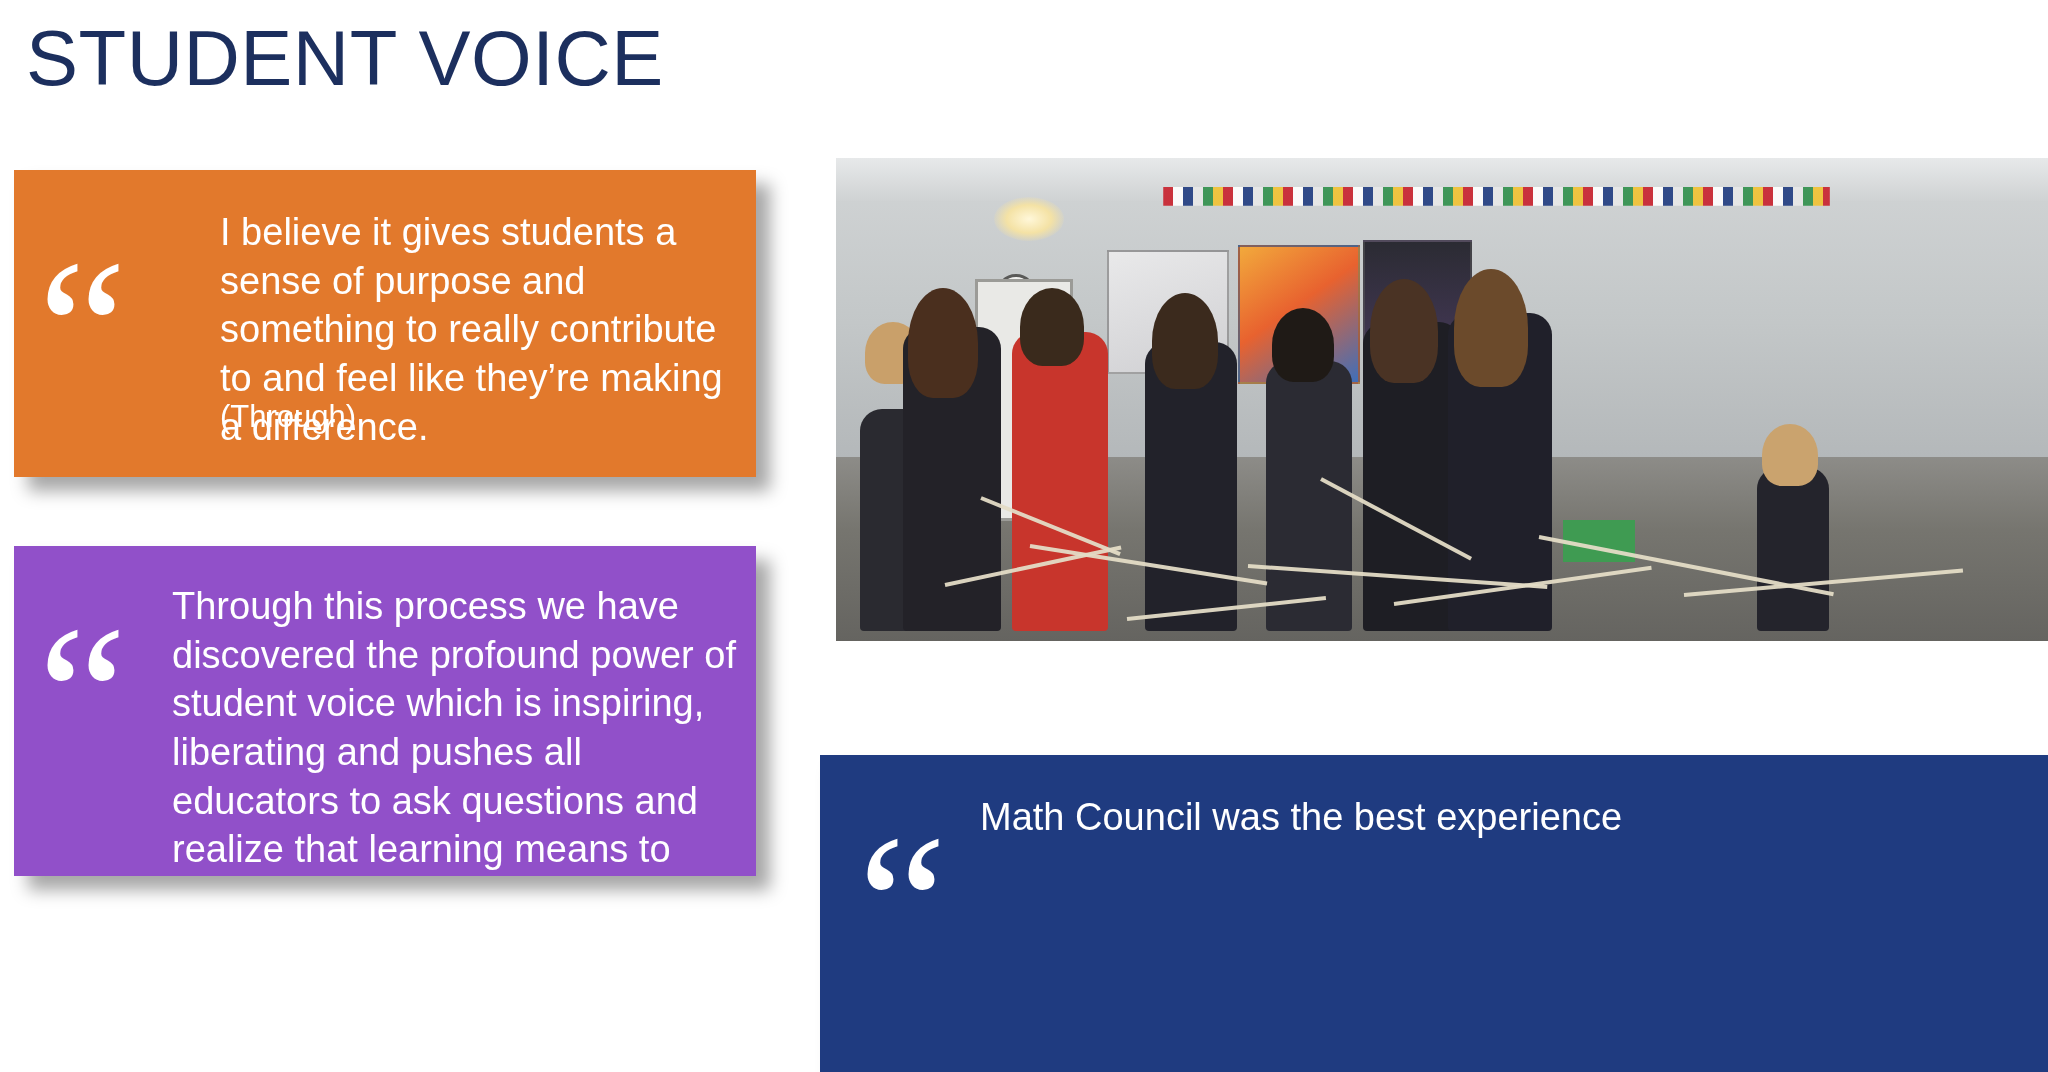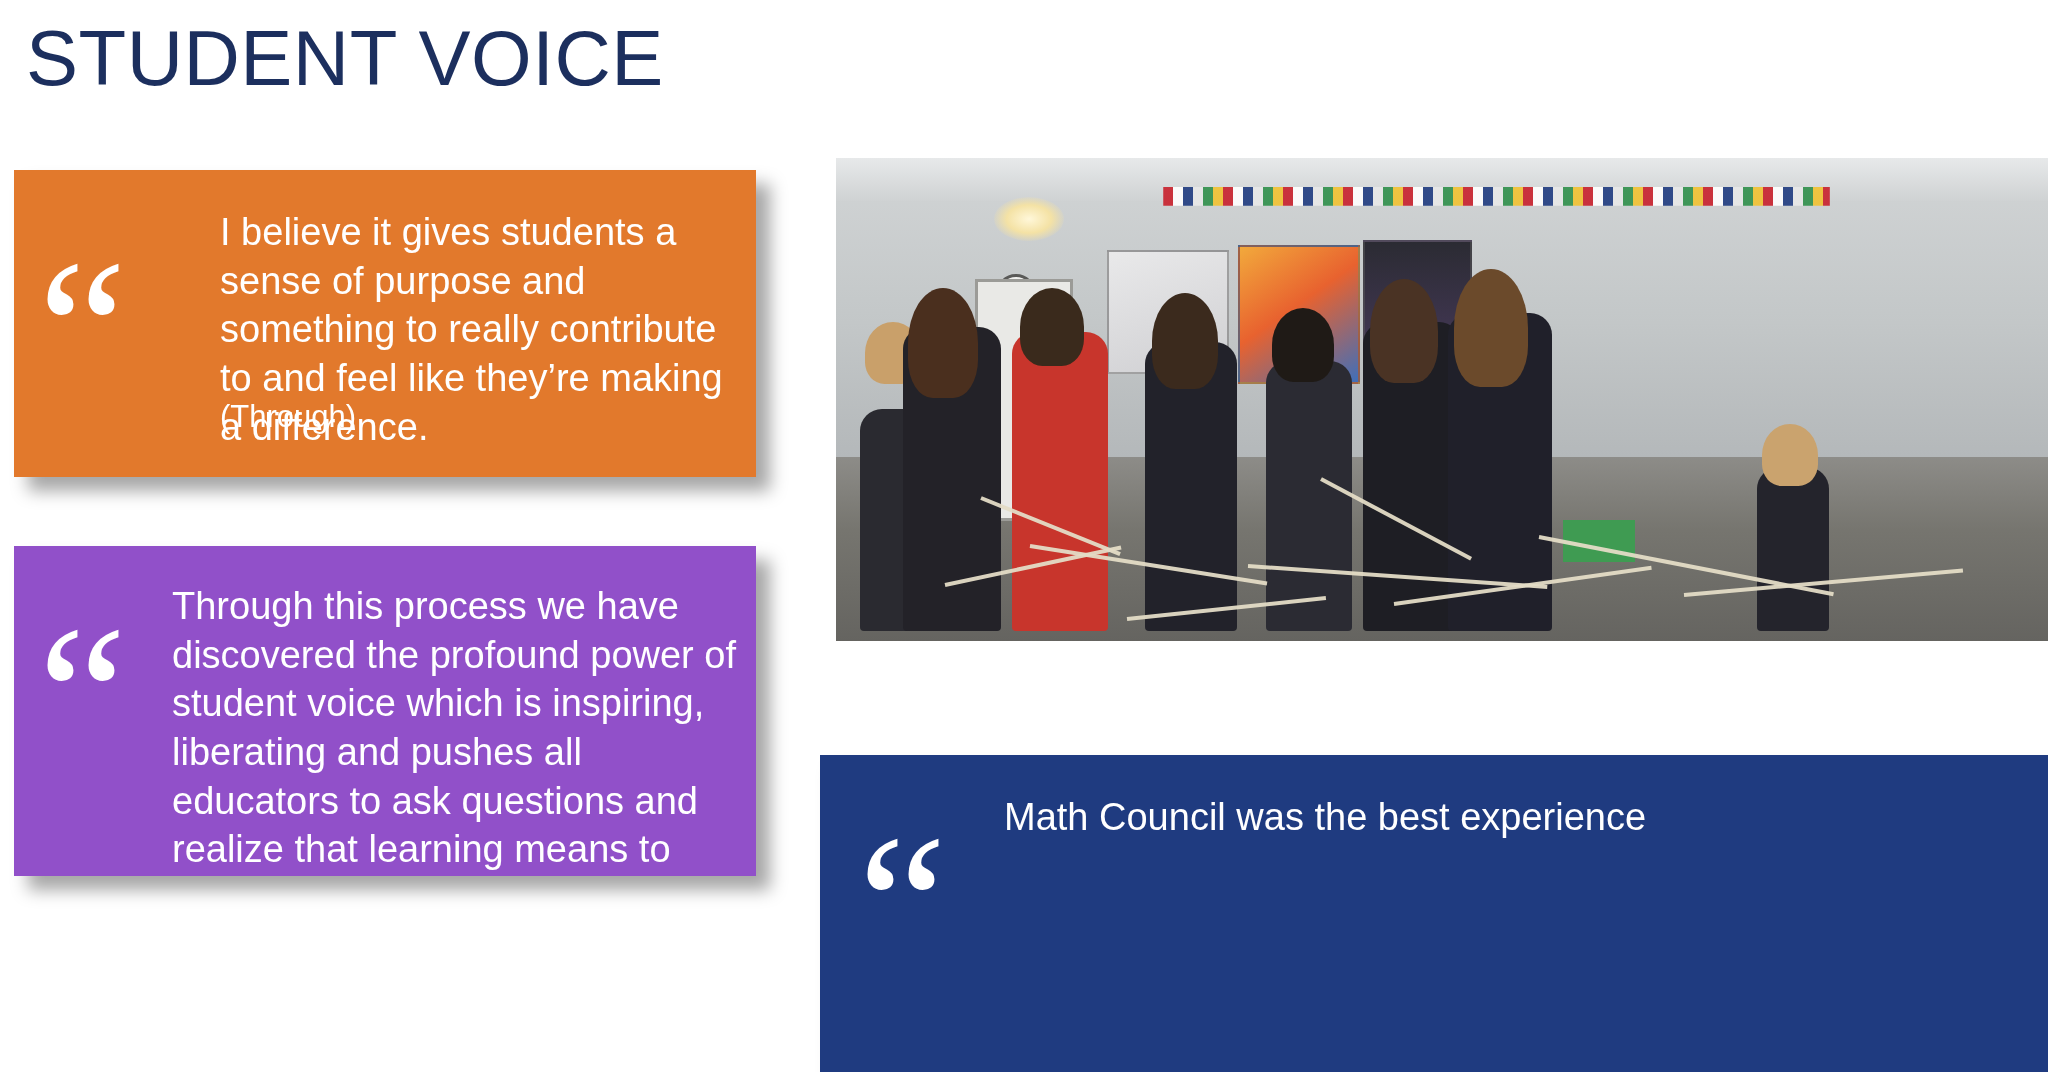--- a/index.html
+++ b/index.html
@@ -83,21 +83,21 @@
 
   
   #card-blue {
     left: 820px;
     top: 755px;
     width: 1228px;
     height: 330px;
     background: #1f3b80;
   }
   #card-blue .quote-mark { left: 38px; top: 50px; }
-  #card-blue .quote-text { left: 160px; top: 38px; width: 900px; margin-left: 24px; }
+  #card-blue .quote-text { left: 160px; top: 38px; width: 900px; }
 
   
   #photo {
     position: absolute;
     left: 836px;
     top: 158px;
     width: 1212px;
     height: 483px;
     overflow: hidden;
     background: #b9bcbd;

